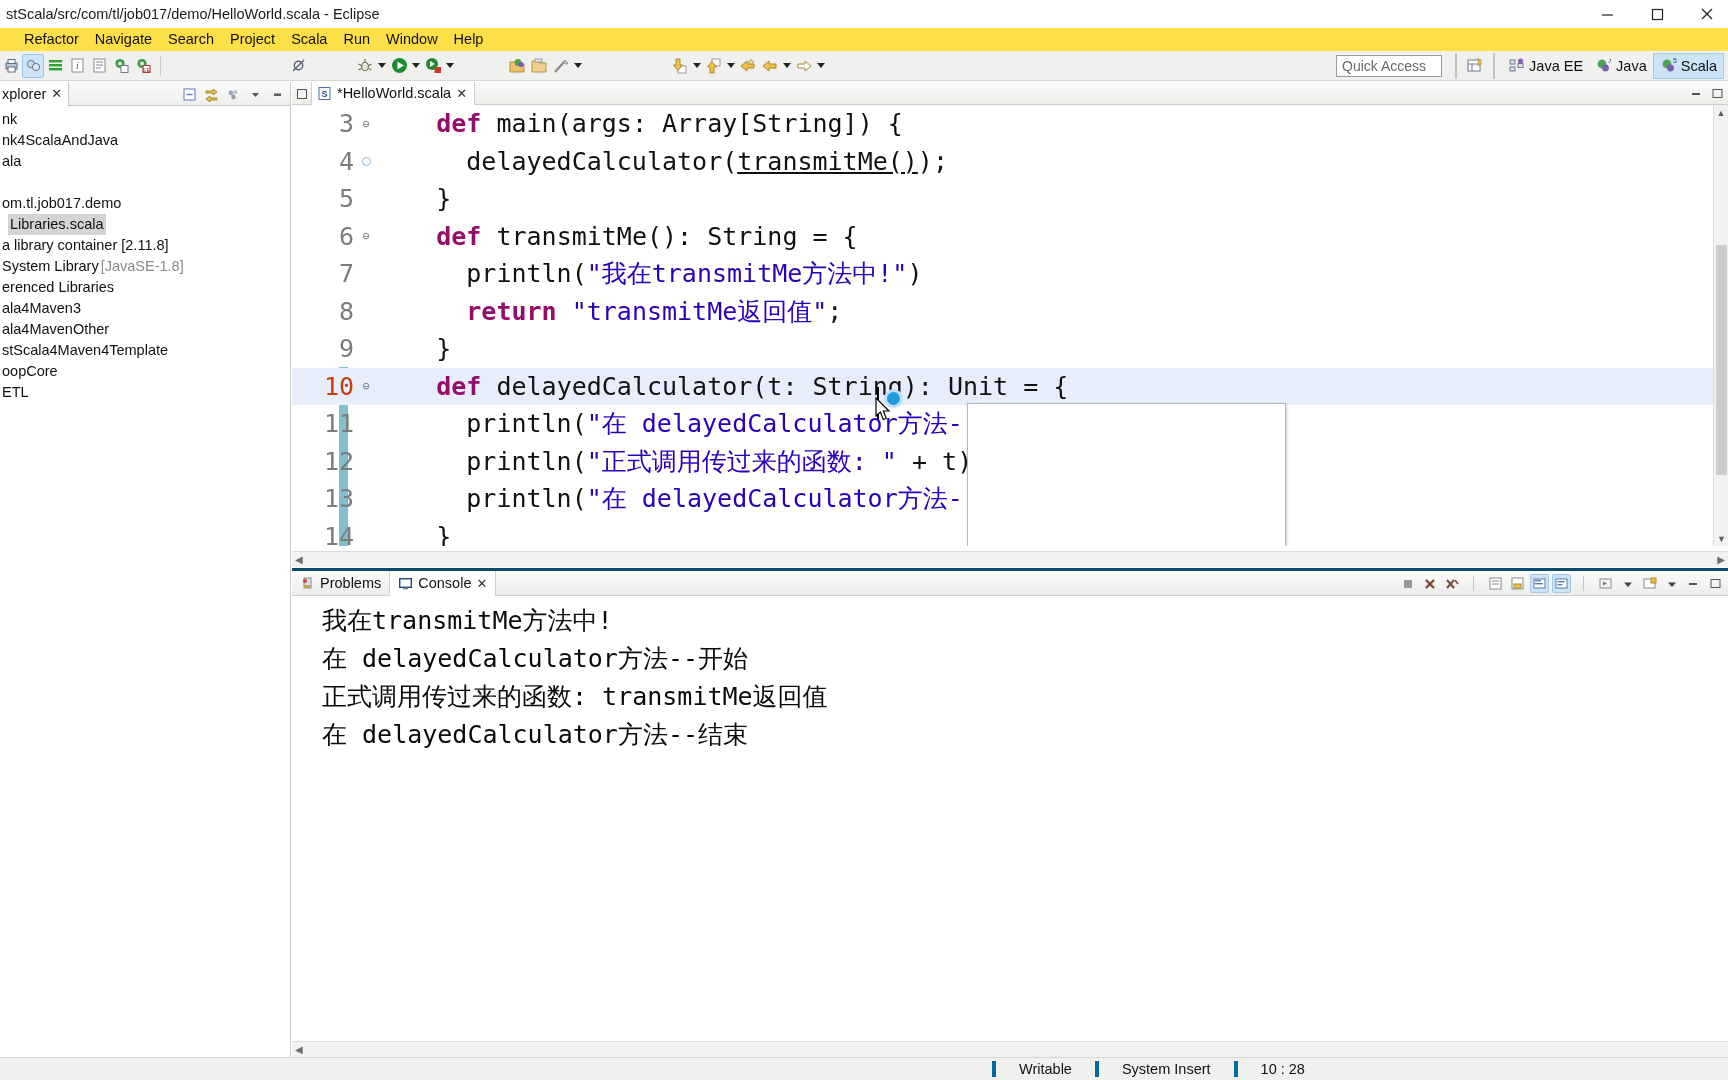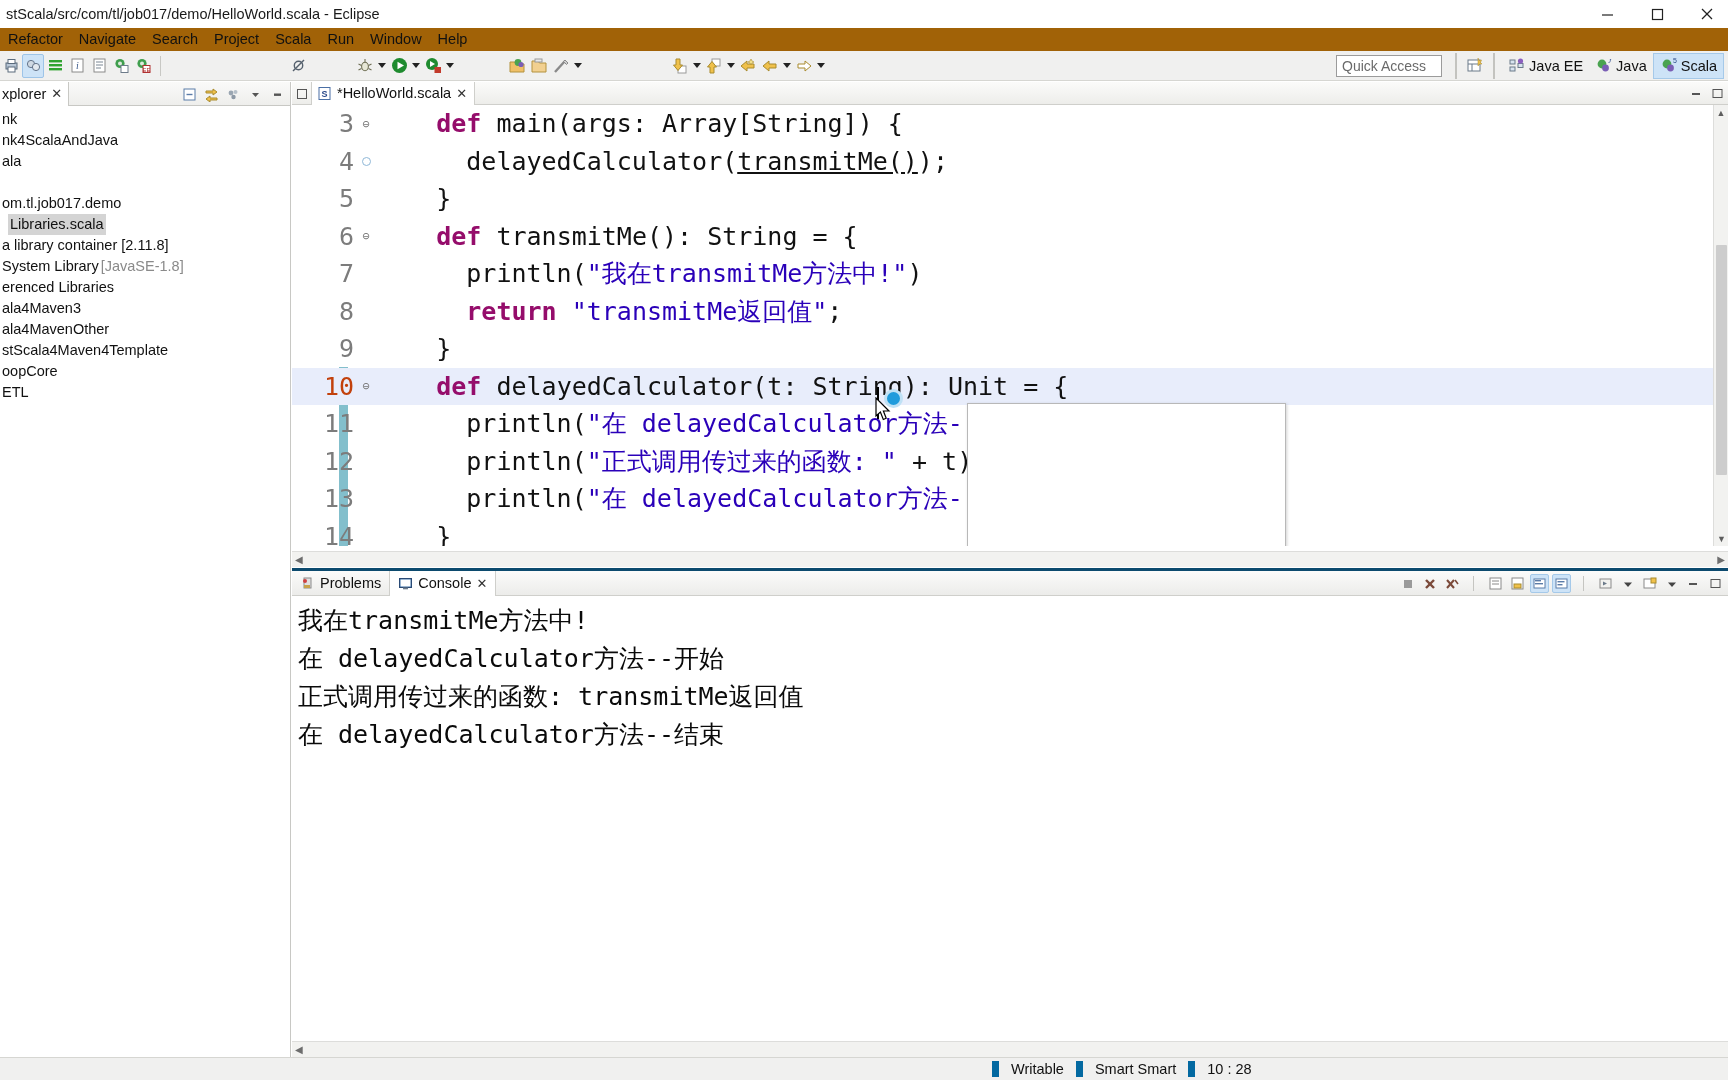--- a/index.html
+++ b/index.html
@@ -27,22 +27,22 @@
   }
   .win-btn {
     width: 50px; display: flex; align-items: center; justify-content: center;
     background: #ffffff;
   }
   .win-glyph { display: block; }
 
   
   .menubar {
     position: absolute; top: 28px; left: 0; width: 1728px; height: 23px;
-    background: #a16207; display: flex; align-items: center;
-    padding-left: 0px;
+    background: #fde047; display: flex; align-items: center;
+    padding-left: 16px;
   }
   .menu-item {
     font-size: 14.5px; color: #111; padding: 0 8px; white-space: nowrap;
     line-height: 23px;
   }
 
   
   .toolbar {
     position: absolute; top: 51px; left: 0; width: 1728px; height: 30px;
     background: #f0f0ef;
@@ -210,38 +210,38 @@
   .cs-tools {
     position: absolute; right: 3px; top: 0; height: 25px;
     display: flex; align-items: center; gap: 3px;
   }
   .cs-tool { width: 19px; height: 19px; display:flex;align-items:center;justify-content:center; }
   .cs-tool.hl { background:#cde3f7; border:1px solid #a5c9e9; border-radius:2px;}
   .cs-head {
     height: 21px; line-height: 21px; font-size: 14px; color: #111;
     padding-left: 3px; white-space: nowrap; border-bottom: 1px solid #e2e2e0;
   }
-  .cs-body { padding: 6px 0 0 6px; }
+  .cs-body { padding: 6px 0 0 6px; margin-left: 24px; }
   .cs-line {
     font-family: "DejaVu Sans Mono", monospace; font-size: 25px;
     color: #0a0a0a; height: 38px; line-height: 38px; white-space: pre;
   }
   .cs-hscroll {
     position: absolute; left: 0; bottom: 0; width: 1436px; height: 16px;
     background: #f2f2f0; border-top: 1px solid #dddddb;
     display:flex; align-items:center; padding-left:3px; color:#6d6d6d; font-size:10px;
   }
 
   
   .statusbar {
     position: absolute; bottom: 0; left: 0; width: 1728px; height: 23px;
     background: #f0f0ef; border-top: 1px solid #d6d6d2;
     display: flex; align-items: center; font-size: 14.5px; color: #111;
   }
-  .sb-cell { padding: 0 12px; border-left: 7px solid #0369a1; line-height: 16px; }
+  .sb-cell { padding: 0 23px; border-left: 4px solid #0369a1; line-height: 16px; }
   .sb-spacer { flex: 1; }
 </style>
 </head>
 <body>
 
 <div class="titlebar">
   <span class="titlebar-text">stScala/src/com/tl/job017/demo/HelloWorld.scala - Eclipse</span>
   <div class="win-controls">
     <div class="win-btn">
       <svg class="win-glyph" width="13" height="13" viewBox="0 0 13 13">
@@ -795,16 +795,16 @@
   </div>
 
   <div class="cs-hscroll">
     <span>◀</span>
   </div>
 </div>
 
 <div class="statusbar">
   <div style="width:992px"></div>
   <div class="sb-cell">Writable</div>
-  <div class="sb-cell">Smart Smart</div>
+  <div class="sb-cell">System Insert</div>
   <div class="sb-cell">10 : 28</div>
   <div class="sb-spacer"></div>
 </div>
 
 </body></html>

